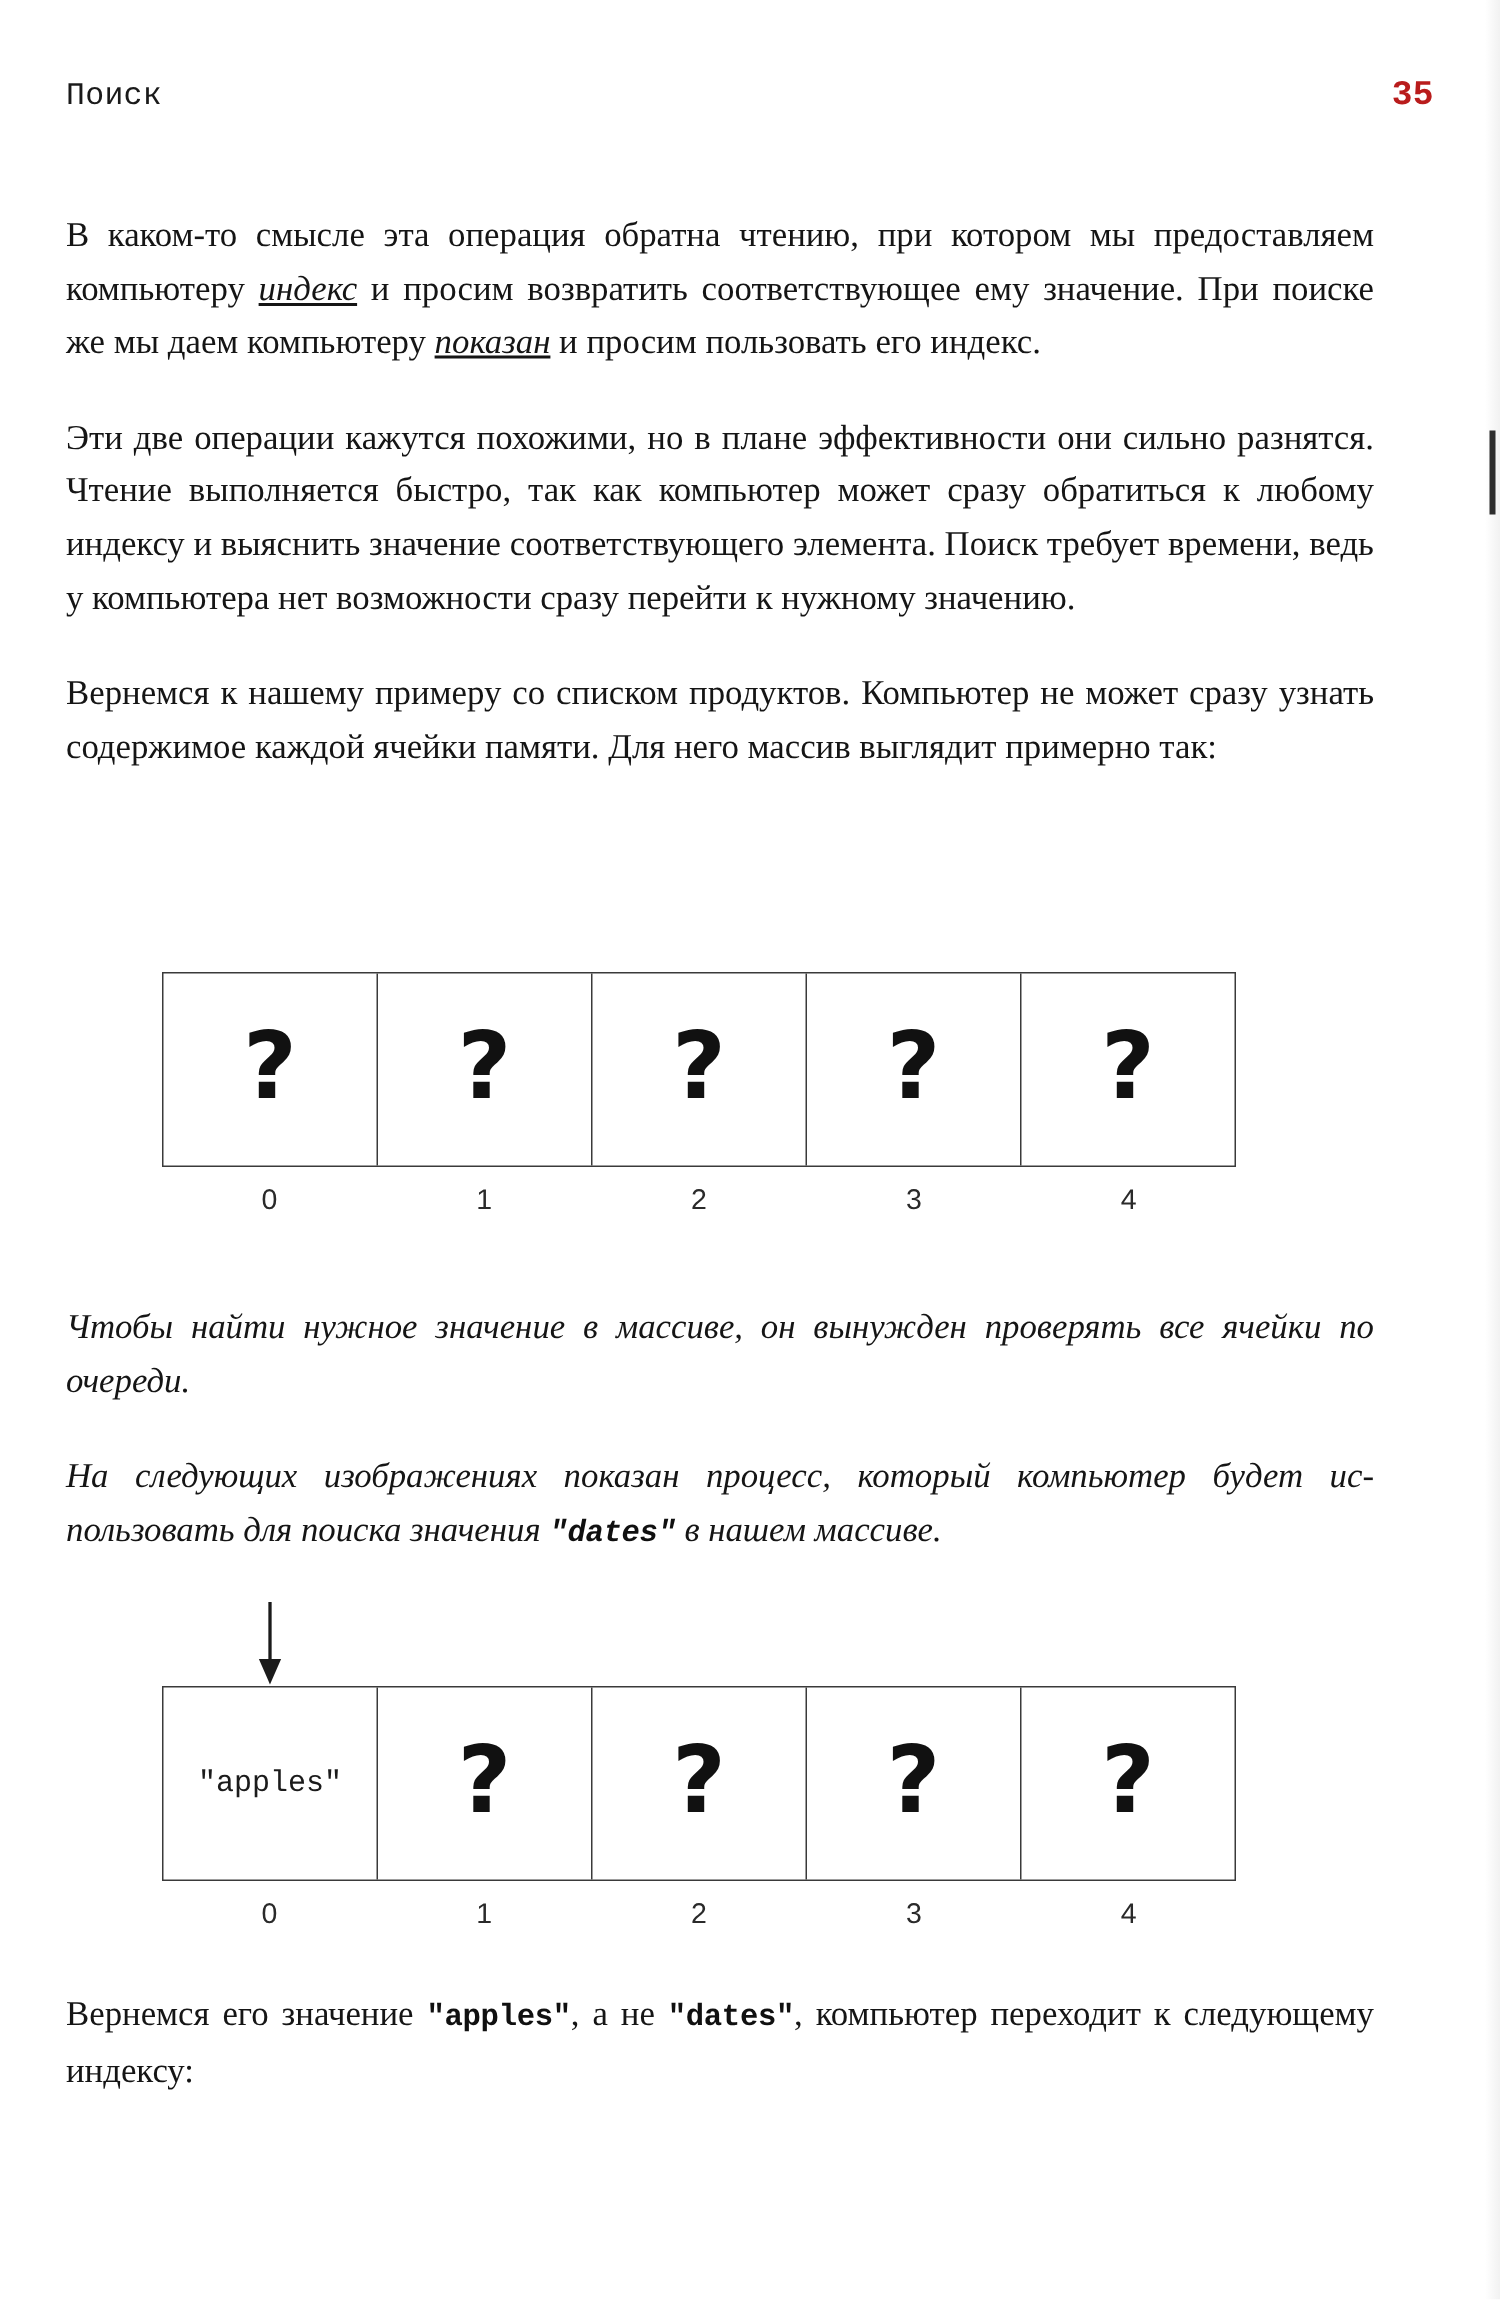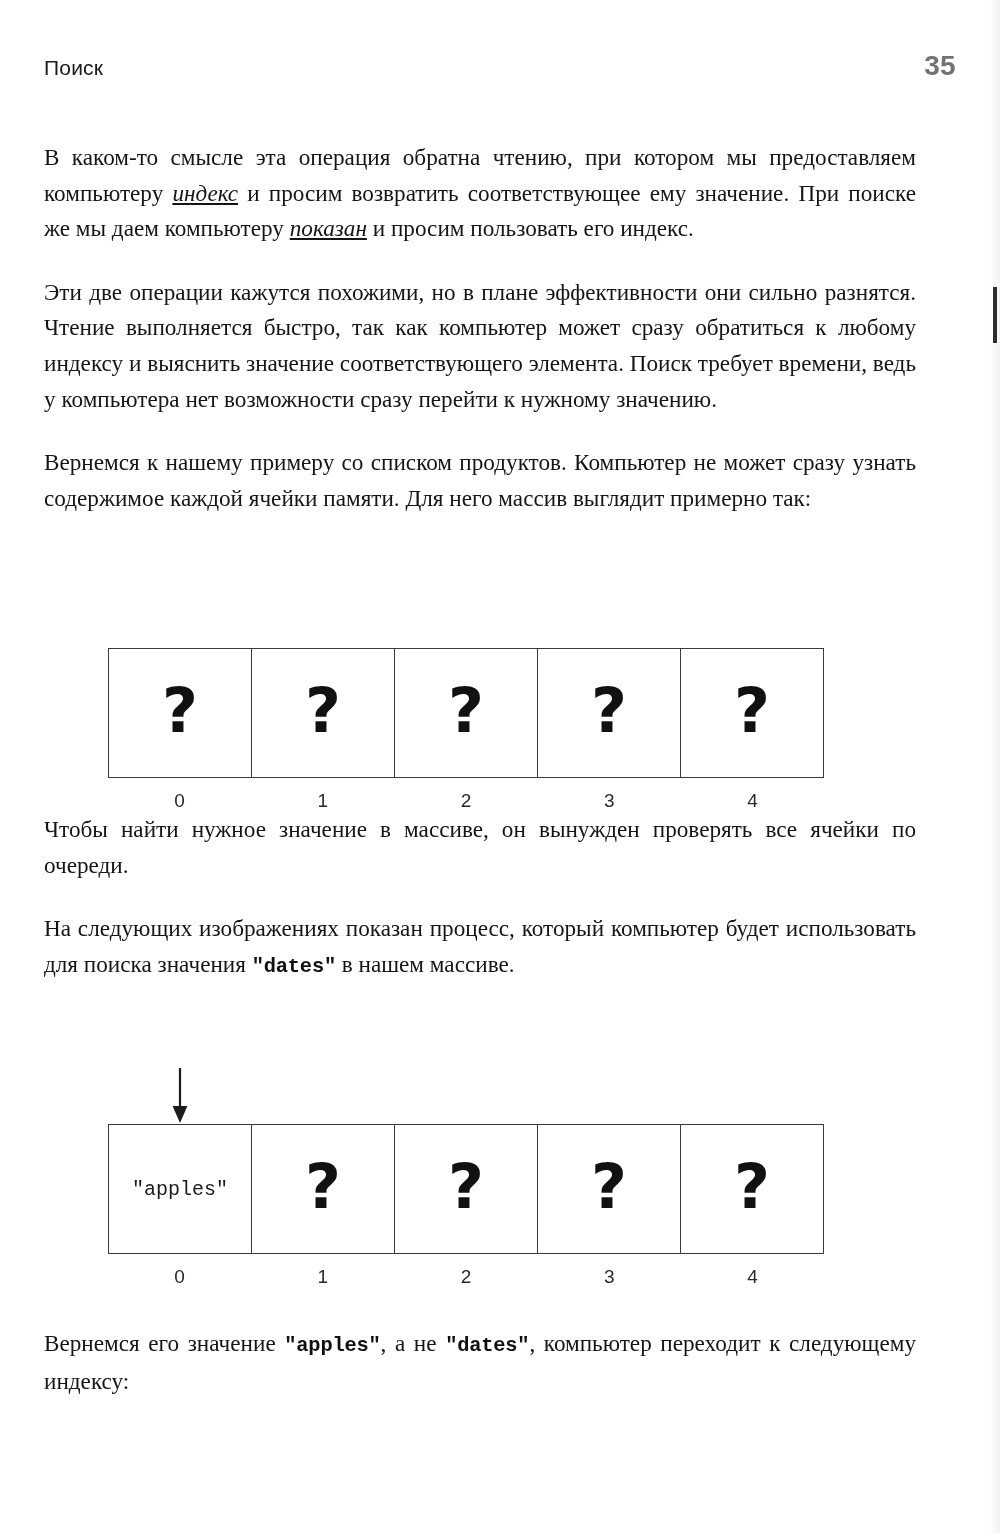--- a/index.html
+++ b/index.html
@@ -29,31 +29,31 @@
     position: absolute;
     top: 50px;
     left: 44px;
     right: 44px;
     height: 40px;
     display: flex;
     align-items: baseline;
     justify-content: space-between;
   }
   .running-head .chapter {
-    font-family: Liberation Sans, sans-serif;
+    font-family: Liberation Mono, monospace;
     font-size: 21px;
     font-weight: 400;
     letter-spacing: 0.2px;
     color: #1a1a1a;
   }
   .running-head .folio {
-    font-family: Liberation Sans, sans-serif;
-    font-size: 28px;
+    font-family: Liberation Mono, monospace;
+    font-size: 23px;
     font-weight: 700;
-    color: #737373;
+    color: #b91c1c;
     letter-spacing: 0.3px;
   }
 
   
   .body-col {
     position: absolute;
     top: 140px;
     left: 44px;
     width: 872px;
   }
@@ -203,21 +203,21 @@
       </div>
     <div class="indices">
         <div class="idx">0</div>
         <div class="idx">1</div>
         <div class="idx">2</div>
         <div class="idx">3</div>
         <div class="idx">4</div>
       </div>
   </div>
 
-  <div class="body-col" style="top:812px;">
+  <div class="body-col" style="top:868px;font-style:italic;">
     <p class="para"><span>Чтобы найти нужное значение в массиве, он вынужден проверять все ячейки по очереди.</span></p>
     <p class="para"><span>На следующих изображениях показан процесс, который компьютер будет ис­пользовать для поиска значения </span><code class="mono">"dates"</code><span> в нашем массиве.</span></p>
   </div>
 
   <div class="figure" style="top:1066px;">
     <div class="fig-arrow-lane">
       <div class="arrow" style="left: 59.6px;">
         <svg viewBox="0 0 24 56" width="24" height="56" aria-hidden="true">
           <line x1="12" y1="0" x2="12" y2="40" stroke="#1b1b1b" stroke-width="2.2"></line>
           <polygon points="12,55 4.6,38 19.4,38" fill="#1b1b1b"></polygon>

